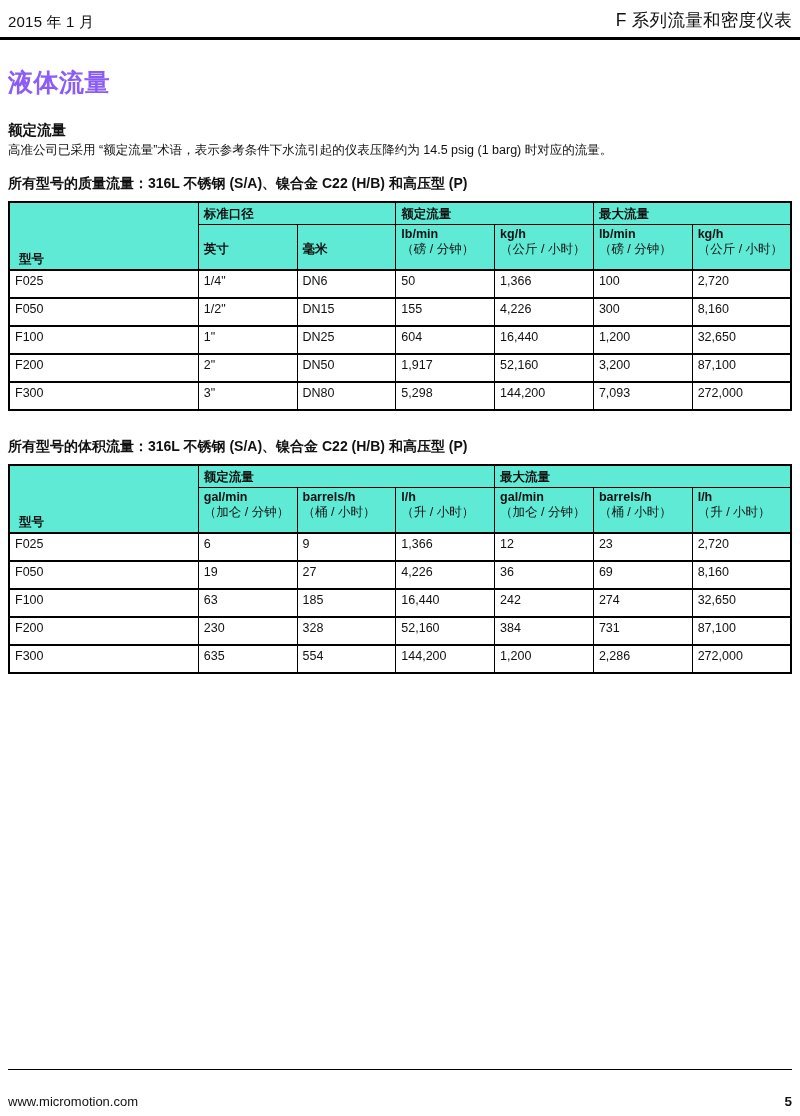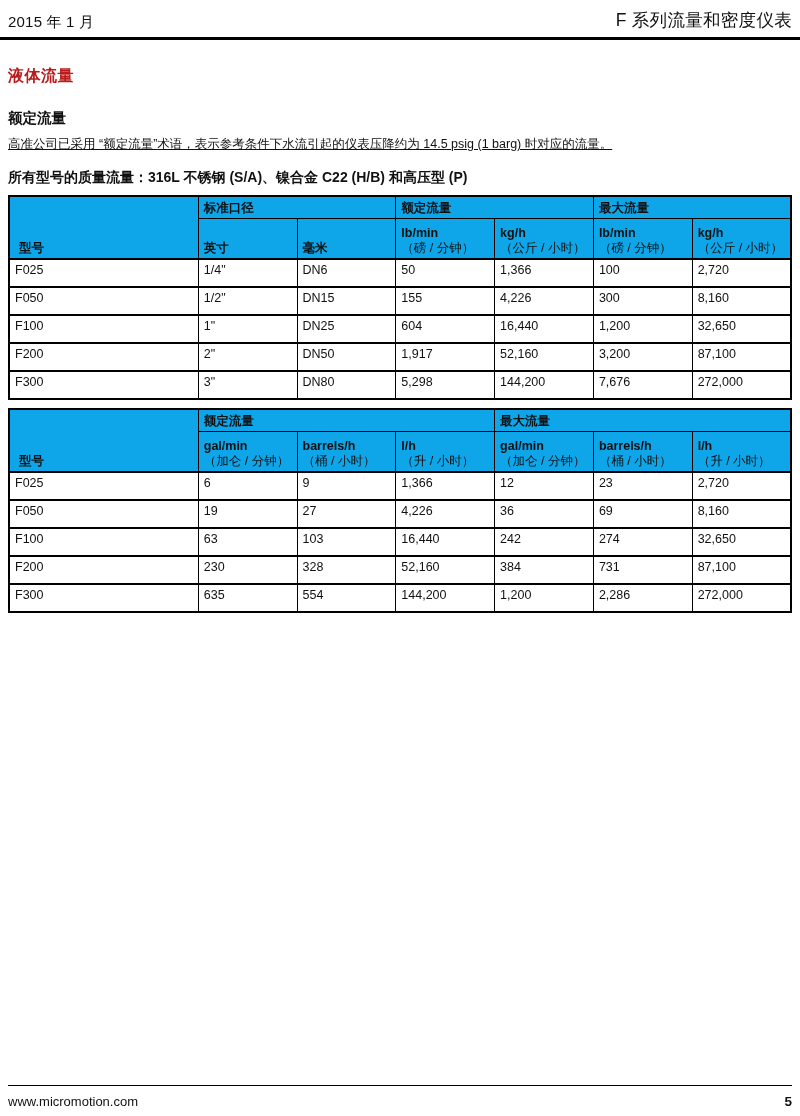--- a/index.html
+++ b/index.html
@@ -14,36 +14,35 @@
   }
   .doc-header{
     display:flex;justify-content:space-between;align-items:flex-end;
     padding:8px 8px 5px 8px;
     border-bottom:3px solid #000;
   }
   .doc-header .date{font-size:15px;letter-spacing:.2px;}
   .doc-header .product{font-size:17.5px;letter-spacing:.3px;margin-left:38px;}
   .content{padding:0 8px;}
   h1.section-title{
-    color:#b91c1c;
-    font-size:16px;
+    color:#8b5cf6;
+    font-size:25px;
     font-weight:bold;
     margin:26px 0 0 0;
     letter-spacing:.5px;
   }
   h2.sub-title{
     font-size:14.5px;
     font-weight:bold;
     margin:22px 0 0 0;
   }
   p.intro{
     font-size:12.5px;
     line-height:1.3;
-    margin:8px 0 0 0;
-    text-decoration:underline;
+    margin:2px 0 0 0;
   }
   h3.table-title{
     font-size:14px;
     font-weight:bold;
     margin:17px 0 0 0;
   }
   h3.table-title.second{margin-top:27px;}
   table.spec{
     width:100%;
     border-collapse:collapse;
@@ -54,40 +53,40 @@
   table.spec col.c-model{width:24.2%;}
   table.spec col.c-val{width:12.633%;}
   table.spec th, table.spec td{
     border:1px solid #000;
     padding:2px 5px 3px 5px;
     text-align:left;
     font-size:12.5px;
     box-sizing:border-box;
   }
   table.spec thead th{
-    background:#0ea5e9;
+    background:#5eead4;
     font-weight:bold;
     vertical-align:bottom;
   }
   table.spec tr.group-row th{height:22px;padding-bottom:1px;}
-  table.spec tr.unit-row th{height:41px;padding-bottom:3px;line-height:1.18;}
+  table.spec tr.unit-row th{height:41px;padding-bottom:13px;line-height:1.18;}
   table.spec th.model-th{vertical-align:bottom;padding-left:9px;}
   table.spec tbody td{
     height:28px;
     vertical-align:top;
     border-top:2px solid #000;
     padding-top:3px;
   }
   .unit-l2{font-weight:normal;}
   .doc-footer{
     position:absolute;
     left:8px;right:8px;bottom:0;
     border-top:1px solid #000;
     display:flex;justify-content:space-between;align-items:flex-start;
-    padding:8px 0 7px 0;
+    padding:24px 0 7px 0;
   }
   .doc-footer .url{font-size:13px;}
   .doc-footer .pagenum{font-size:13.5px;font-weight:bold;}
 </style>
 </head>
 <body>
 
 <div class="page">
 
   <div class="doc-header">
@@ -185,26 +184,27 @@
             <td>52,160</td>
             <td>3,200</td>
             <td>87,100</td>
           </tr>
           <tr>
             <td>F300</td>
             <td>3"</td>
             <td>DN80</td>
             <td>5,298</td>
             <td>144,200</td>
-            <td>7,676</td>
+            <td>7,093</td>
             <td>272,000</td>
           </tr>
         </tbody>
     </table>
 
+    <h3 class="table-title second">所有型号的体积流量：316L 不锈钢 (S/A)、镍合金 C22 (H/B) 和高压型 (P)</h3>
 
     <table class="spec">
       <colgroup>
         <col class="c-model">
           <col class="c-val">
           <col class="c-val">
           <col class="c-val">
           <col class="c-val">
           <col class="c-val">
           <col class="c-val">
@@ -257,21 +257,21 @@
             <td>19</td>
             <td>27</td>
             <td>4,226</td>
             <td>36</td>
             <td>69</td>
             <td>8,160</td>
           </tr>
           <tr>
             <td>F100</td>
             <td>63</td>
-            <td>103</td>
+            <td>185</td>
             <td>16,440</td>
             <td>242</td>
             <td>274</td>
             <td>32,650</td>
           </tr>
           <tr>
             <td>F200</td>
             <td>230</td>
             <td>328</td>
             <td>52,160</td>

